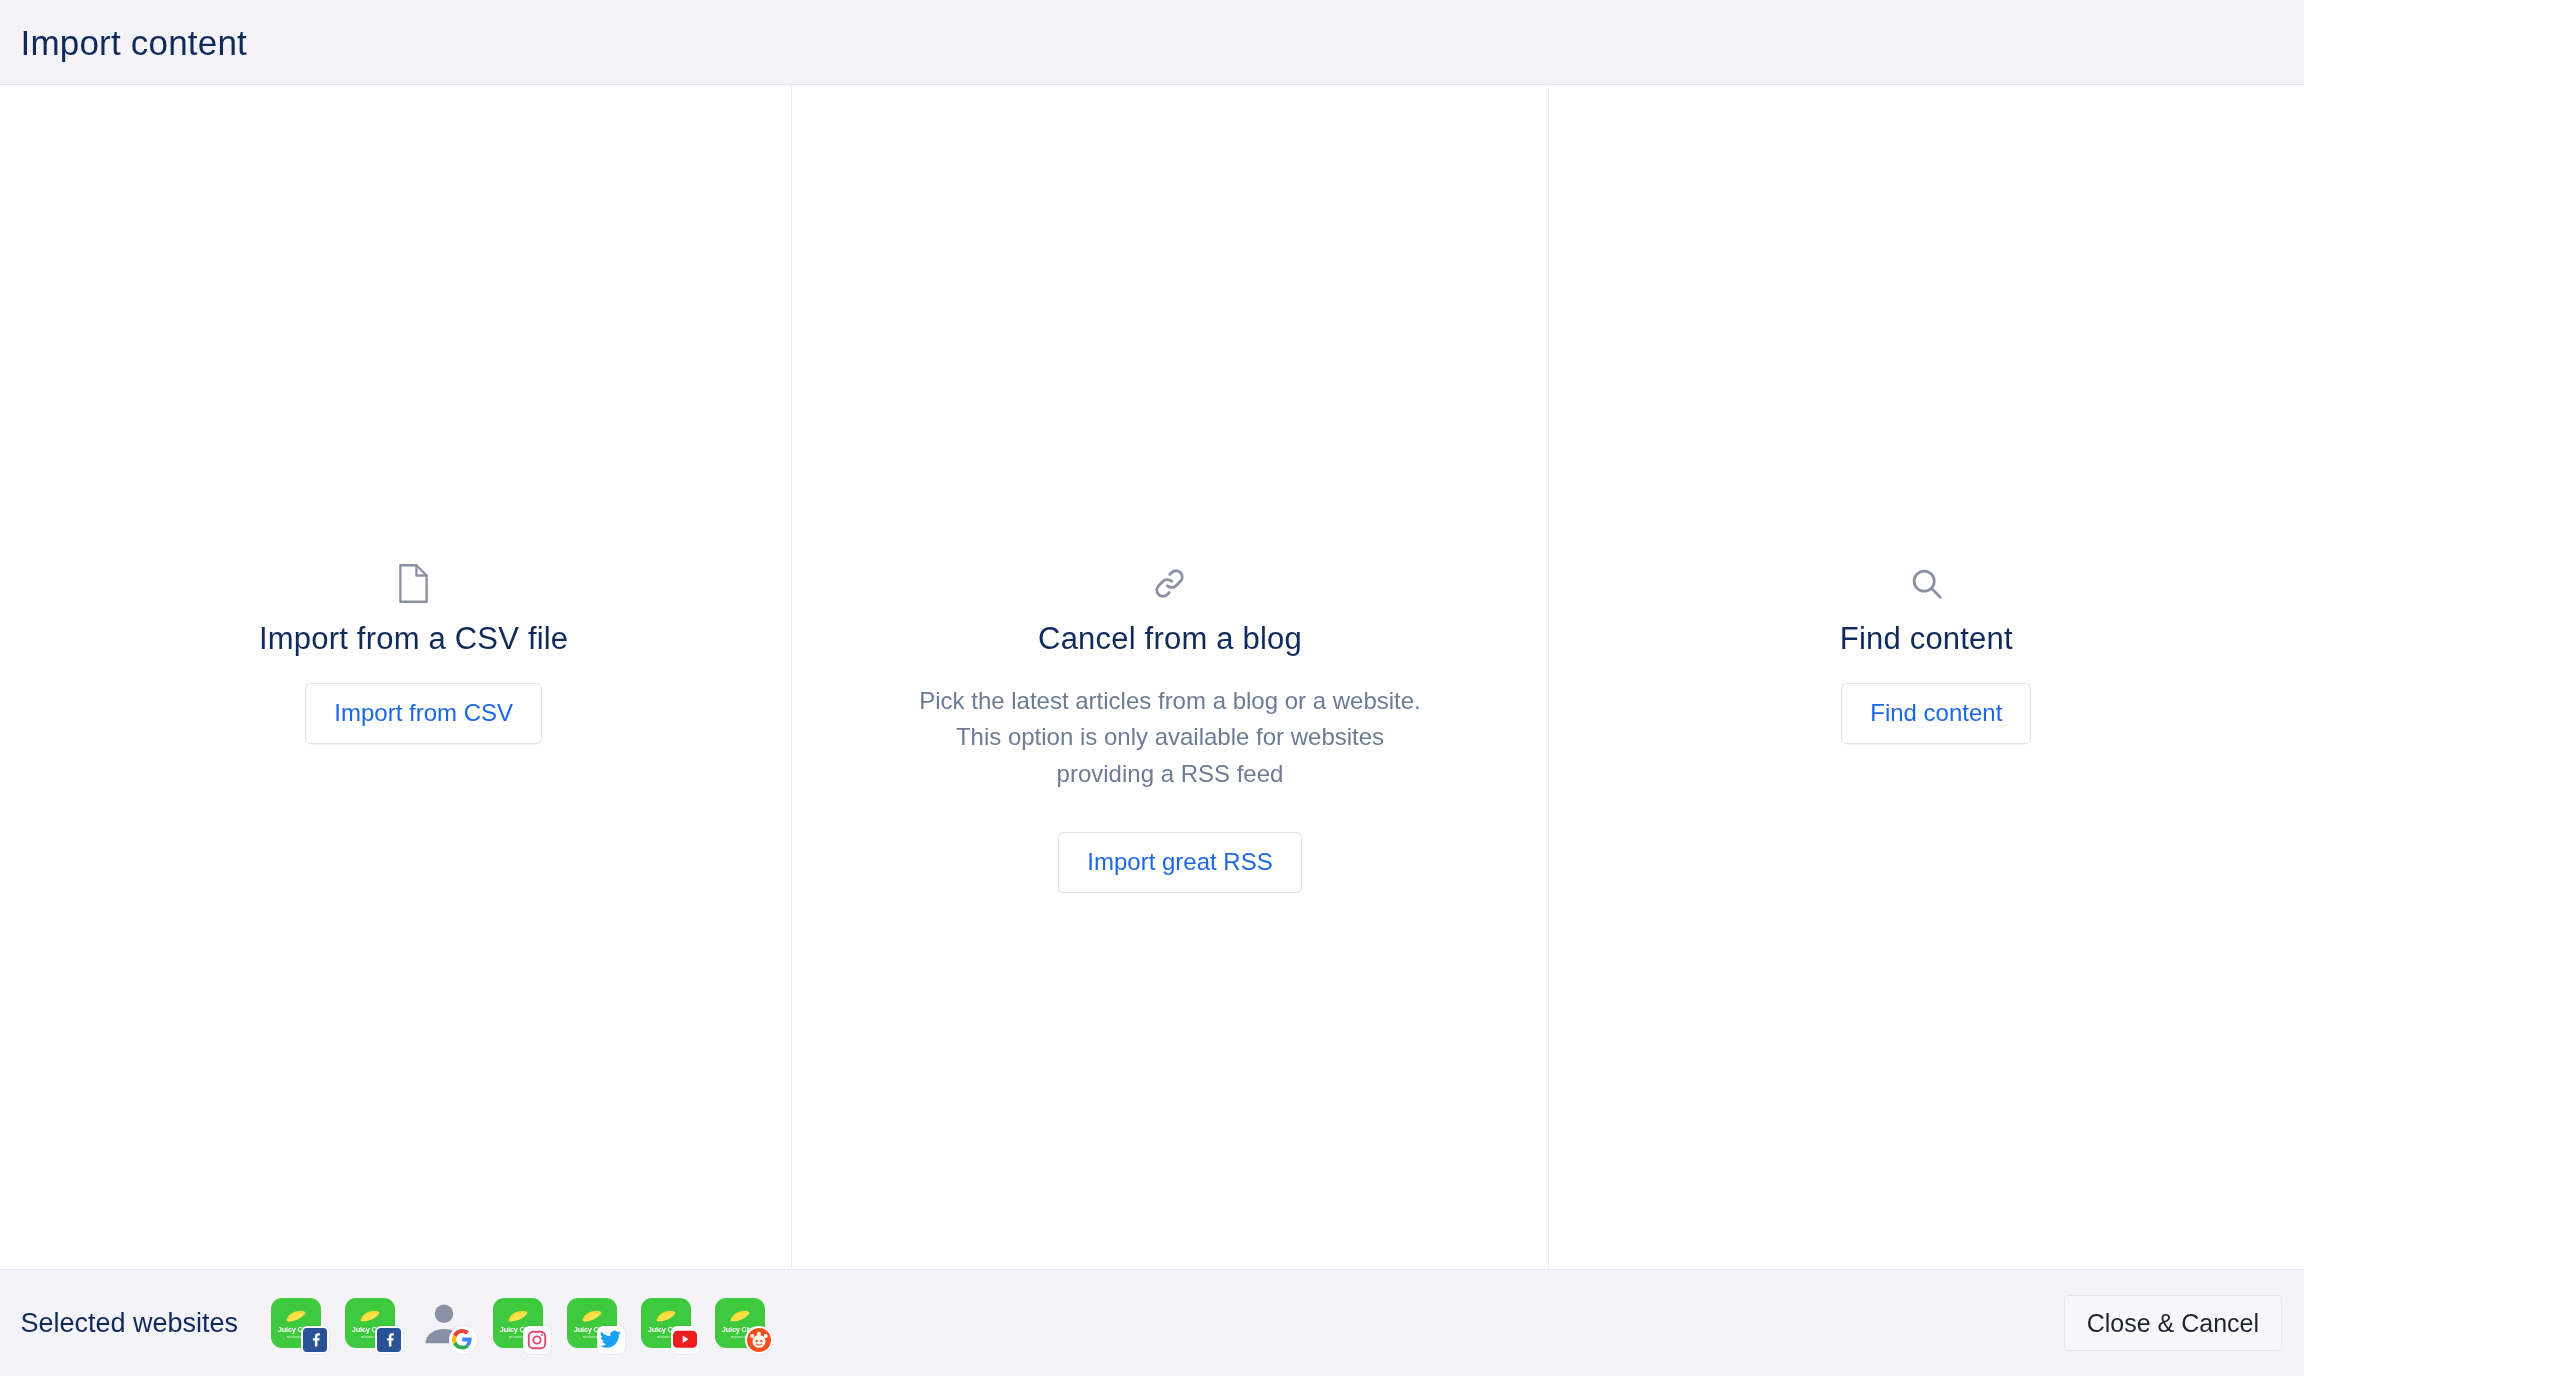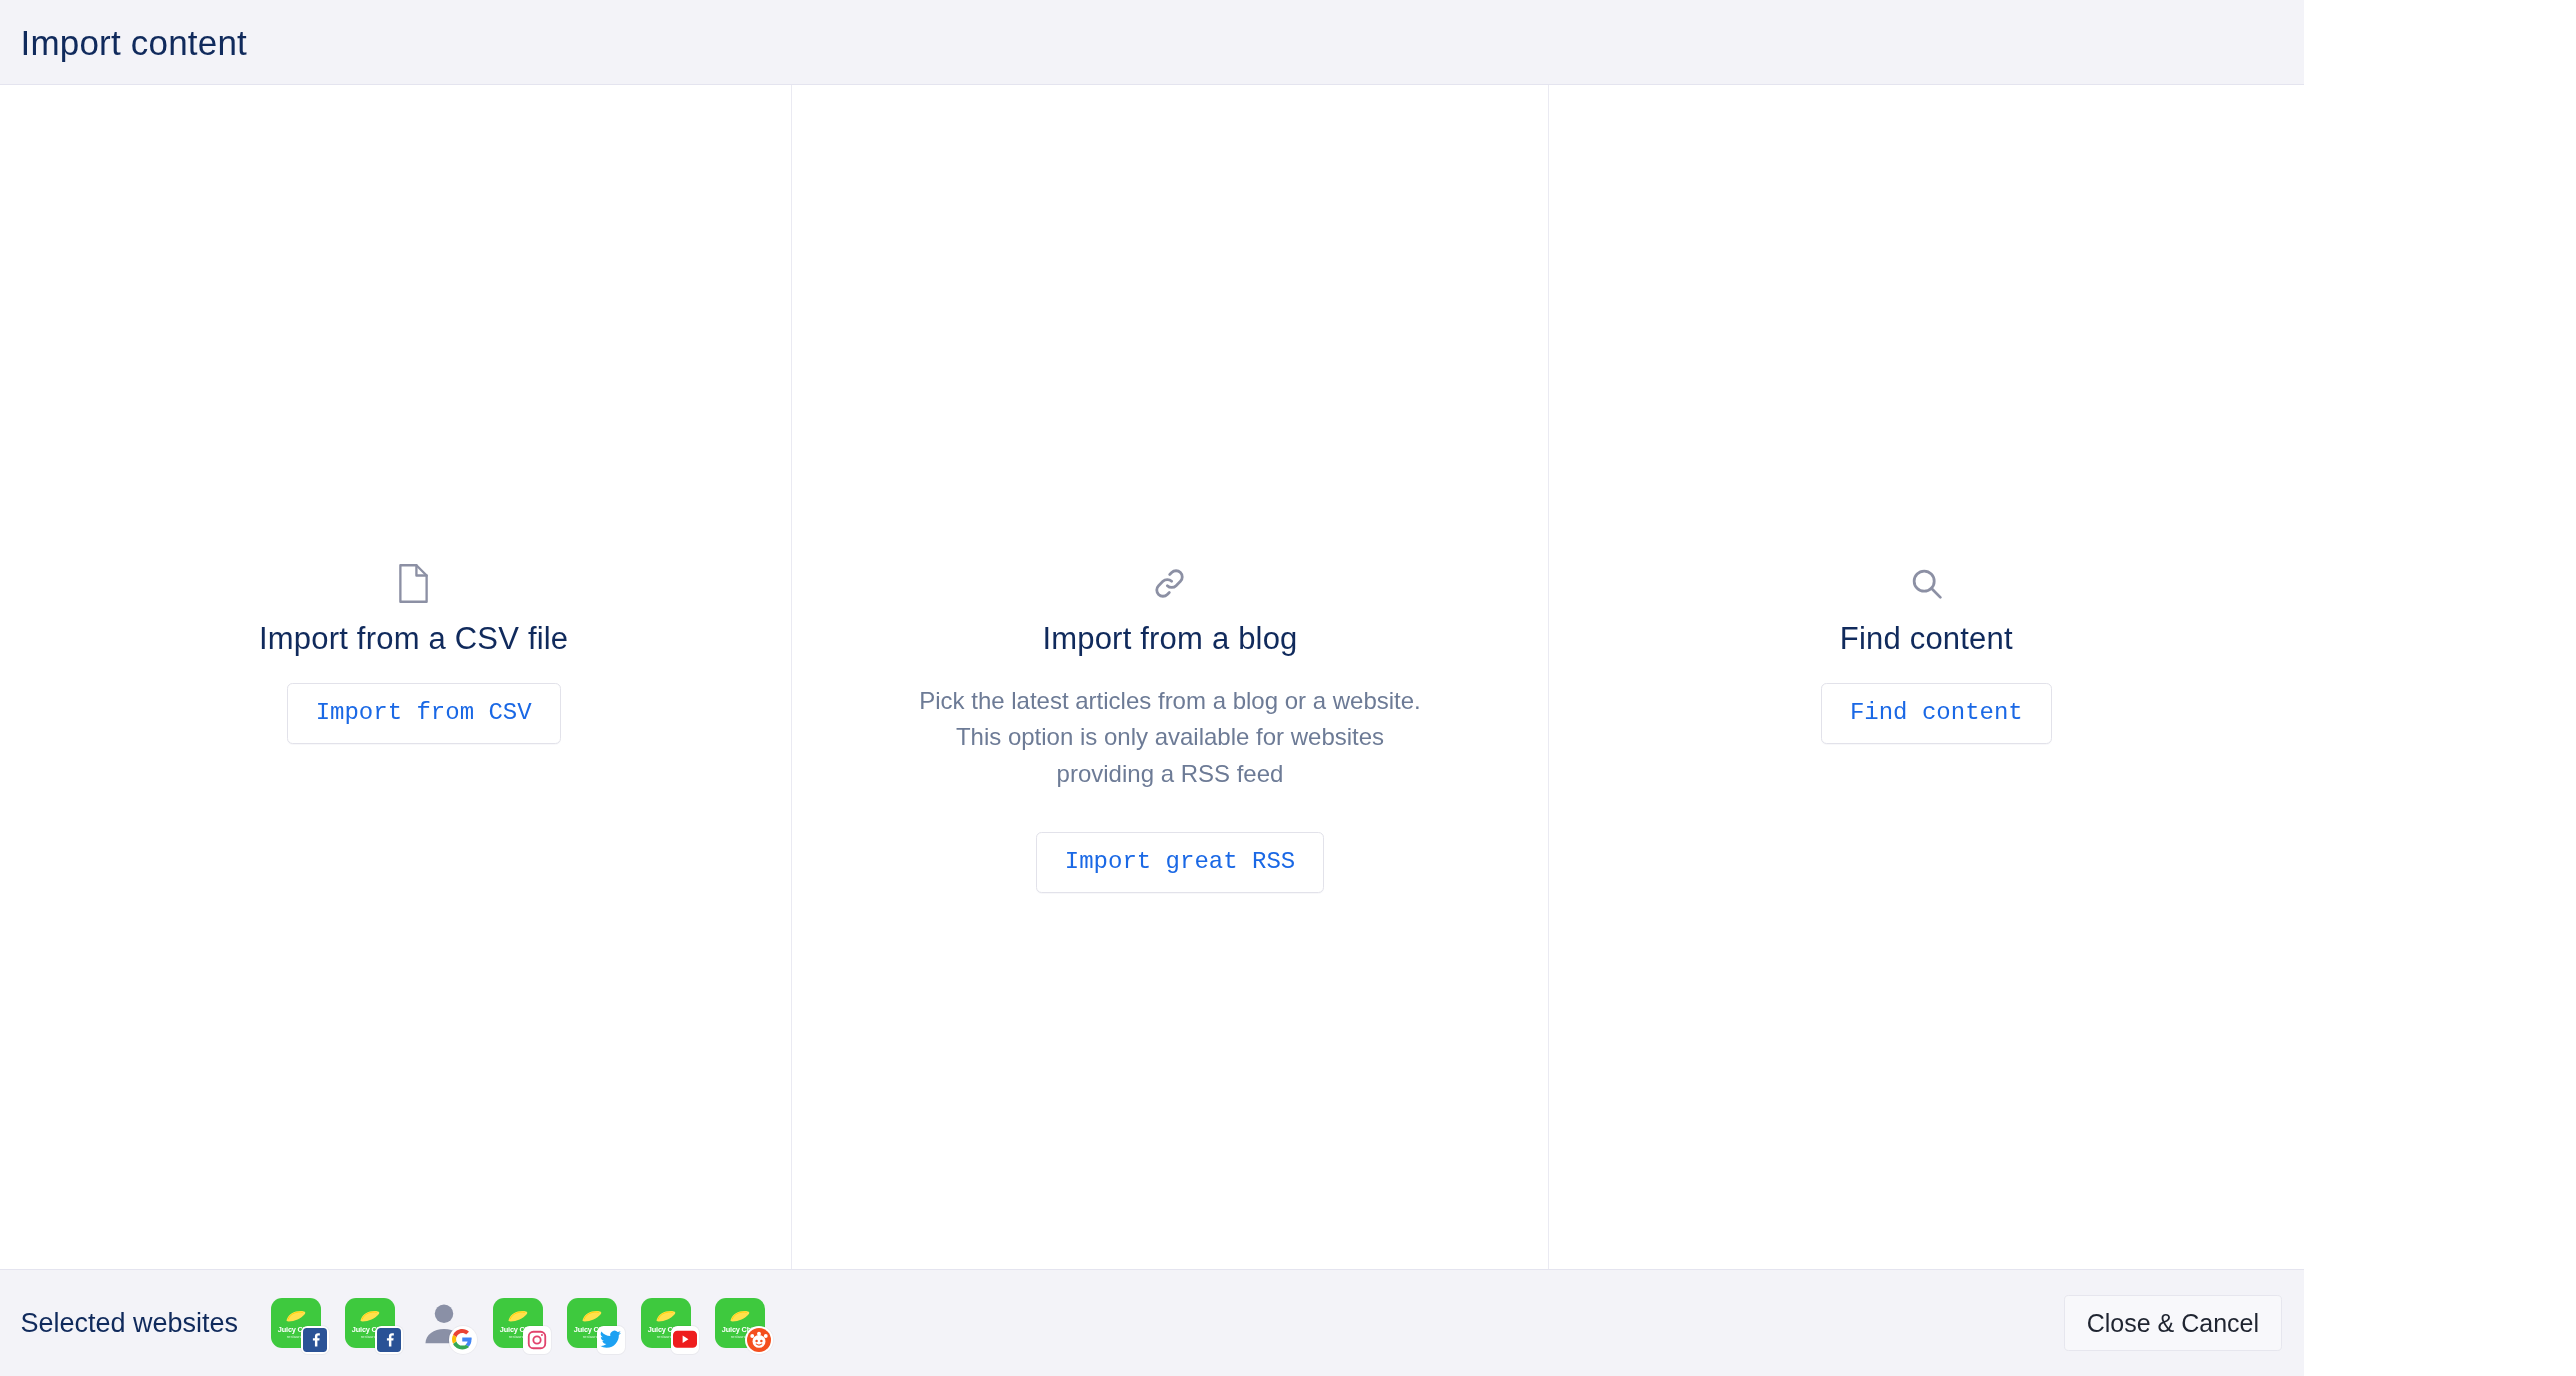--- a/index.html
+++ b/index.html
@@ -99,21 +99,21 @@
     font-weight: 400;
   }
   .opt-desc.narrow { max-width: 484px; }
 
   .opt-btn {
     background: #ffffff;
     border: 0.9px solid #e2e2ea;
     border-radius: 5.6px;
     color: #1a68e5;
     font-size: 24px;
-    font-family: Liberation Mono, monospace;
+    font-family: Liberation Sans, sans-serif;
     padding: 15px 28px;
     cursor: pointer;
     line-height: 1.2;
     white-space: nowrap;
     box-shadow: 0 0.9px 0.9px rgba(16,42,92,0.03);
     margin-left: 20px;
   }
 
   
   .footer {
@@ -252,21 +252,21 @@
       <button class="opt-btn">Import from CSV</button>
     </div>
 
     <div class="option-col">
       <div class="opt-icon">
         <svg width="37" height="37" viewBox="0 0 24 24" fill="none" stroke="currentColor" stroke-width="1.8" stroke-linecap="round" stroke-linejoin="round">
           <path d="M10.6 13.4a4 4 0 0 0 5.66 0l2.83-2.83a4 4 0 1 0-5.66-5.66l-1.3 1.3"></path>
           <path d="M13.4 10.6a4 4 0 0 0-5.66 0l-2.83 2.83a4 4 0 1 0 5.66 5.66l1.3-1.3"></path>
         </svg>
       </div>
-      <div class="opt-title">Import from a blog</div>
+      <div class="opt-title">Cancel from a blog</div>
       <div class="opt-desc">Pick the latest articles from a blog or a website. This option is only available for websites providing a RSS feed</div>
       <button class="opt-btn">Import great RSS</button>
     </div>
 
     <div class="option-col">
       <div class="opt-icon">
         <svg width="37" height="37" viewBox="0 0 24 24" fill="none" stroke="currentColor" stroke-width="1.8" stroke-linecap="round" stroke-linejoin="round">
           <circle cx="10.5" cy="10.5" r="6.5"></circle>
           <path d="M15.3 15.3 21 21"></path>
         </svg>

